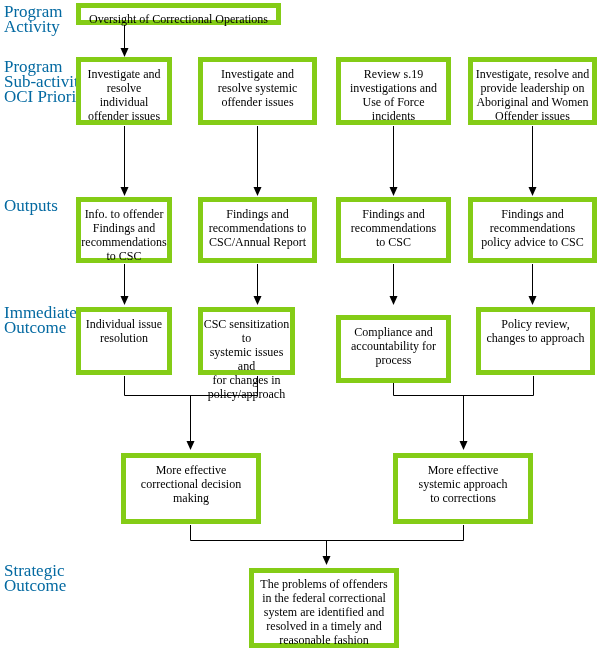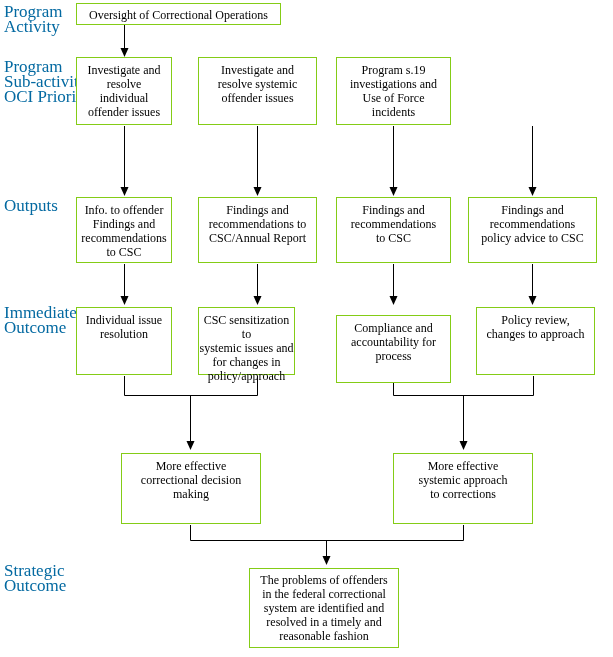--- a/index.html
+++ b/index.html
@@ -26,21 +26,21 @@
   .rowlabel {
     position: absolute;
     font-size: 17px;
     line-height: 15px;
     white-space: pre-line;
     color: #0369a1;
   }
   .node {
     position: absolute;
     box-sizing: border-box;
-    border: 1px solid #84cc16;
+    border: 5px solid #84cc16;
     background: #ffffff;
     font-size: 12px;
     line-height: 14px;
     text-align: center;
     white-space: pre-line;
     padding-top: 5px;
     color: #000000;
   }
   .node.single-line {
     padding-top: 3px;
@@ -125,24 +125,28 @@
 
   <div class="node single-line" style="left:76px; top:3px; width:205px; height:22px;">Oversight of Correctional Operations</div>
 
   <div class="node" style="left:76px; top:57px; width:96px; height:68px;">Investigate and
 resolve
 individual
 offender issues</div>
   <div class="node" style="left:198px; top:57px; width:119px; height:68px;">Investigate and
 resolve systemic
 offender issues</div>
-  <div class="node" style="left:336px; top:57px; width:115px; height:68px;">Program s.19
+  <div class="node" style="left:336px; top:57px; width:115px; height:68px;">Review s.19
 investigations and
 Use of Force
 incidents</div>
+  <div class="node" style="left:468px; top:57px; width:129px; height:68px;">Investigate, resolve and
+provide leadership on
+Aboriginal and Women
+Offender issues</div>
 
   <div class="node" style="left:76px; top:197px; width:96px; height:66px;">Info. to offender
 Findings and
 recommendations
 to CSC</div>
   <div class="node" style="left:198px; top:197px; width:119px; height:66px;">Findings and
 recommendations to
 CSC/Annual Report</div>
   <div class="node" style="left:336px; top:197px; width:115px; height:66px;">Findings and
 recommendations

